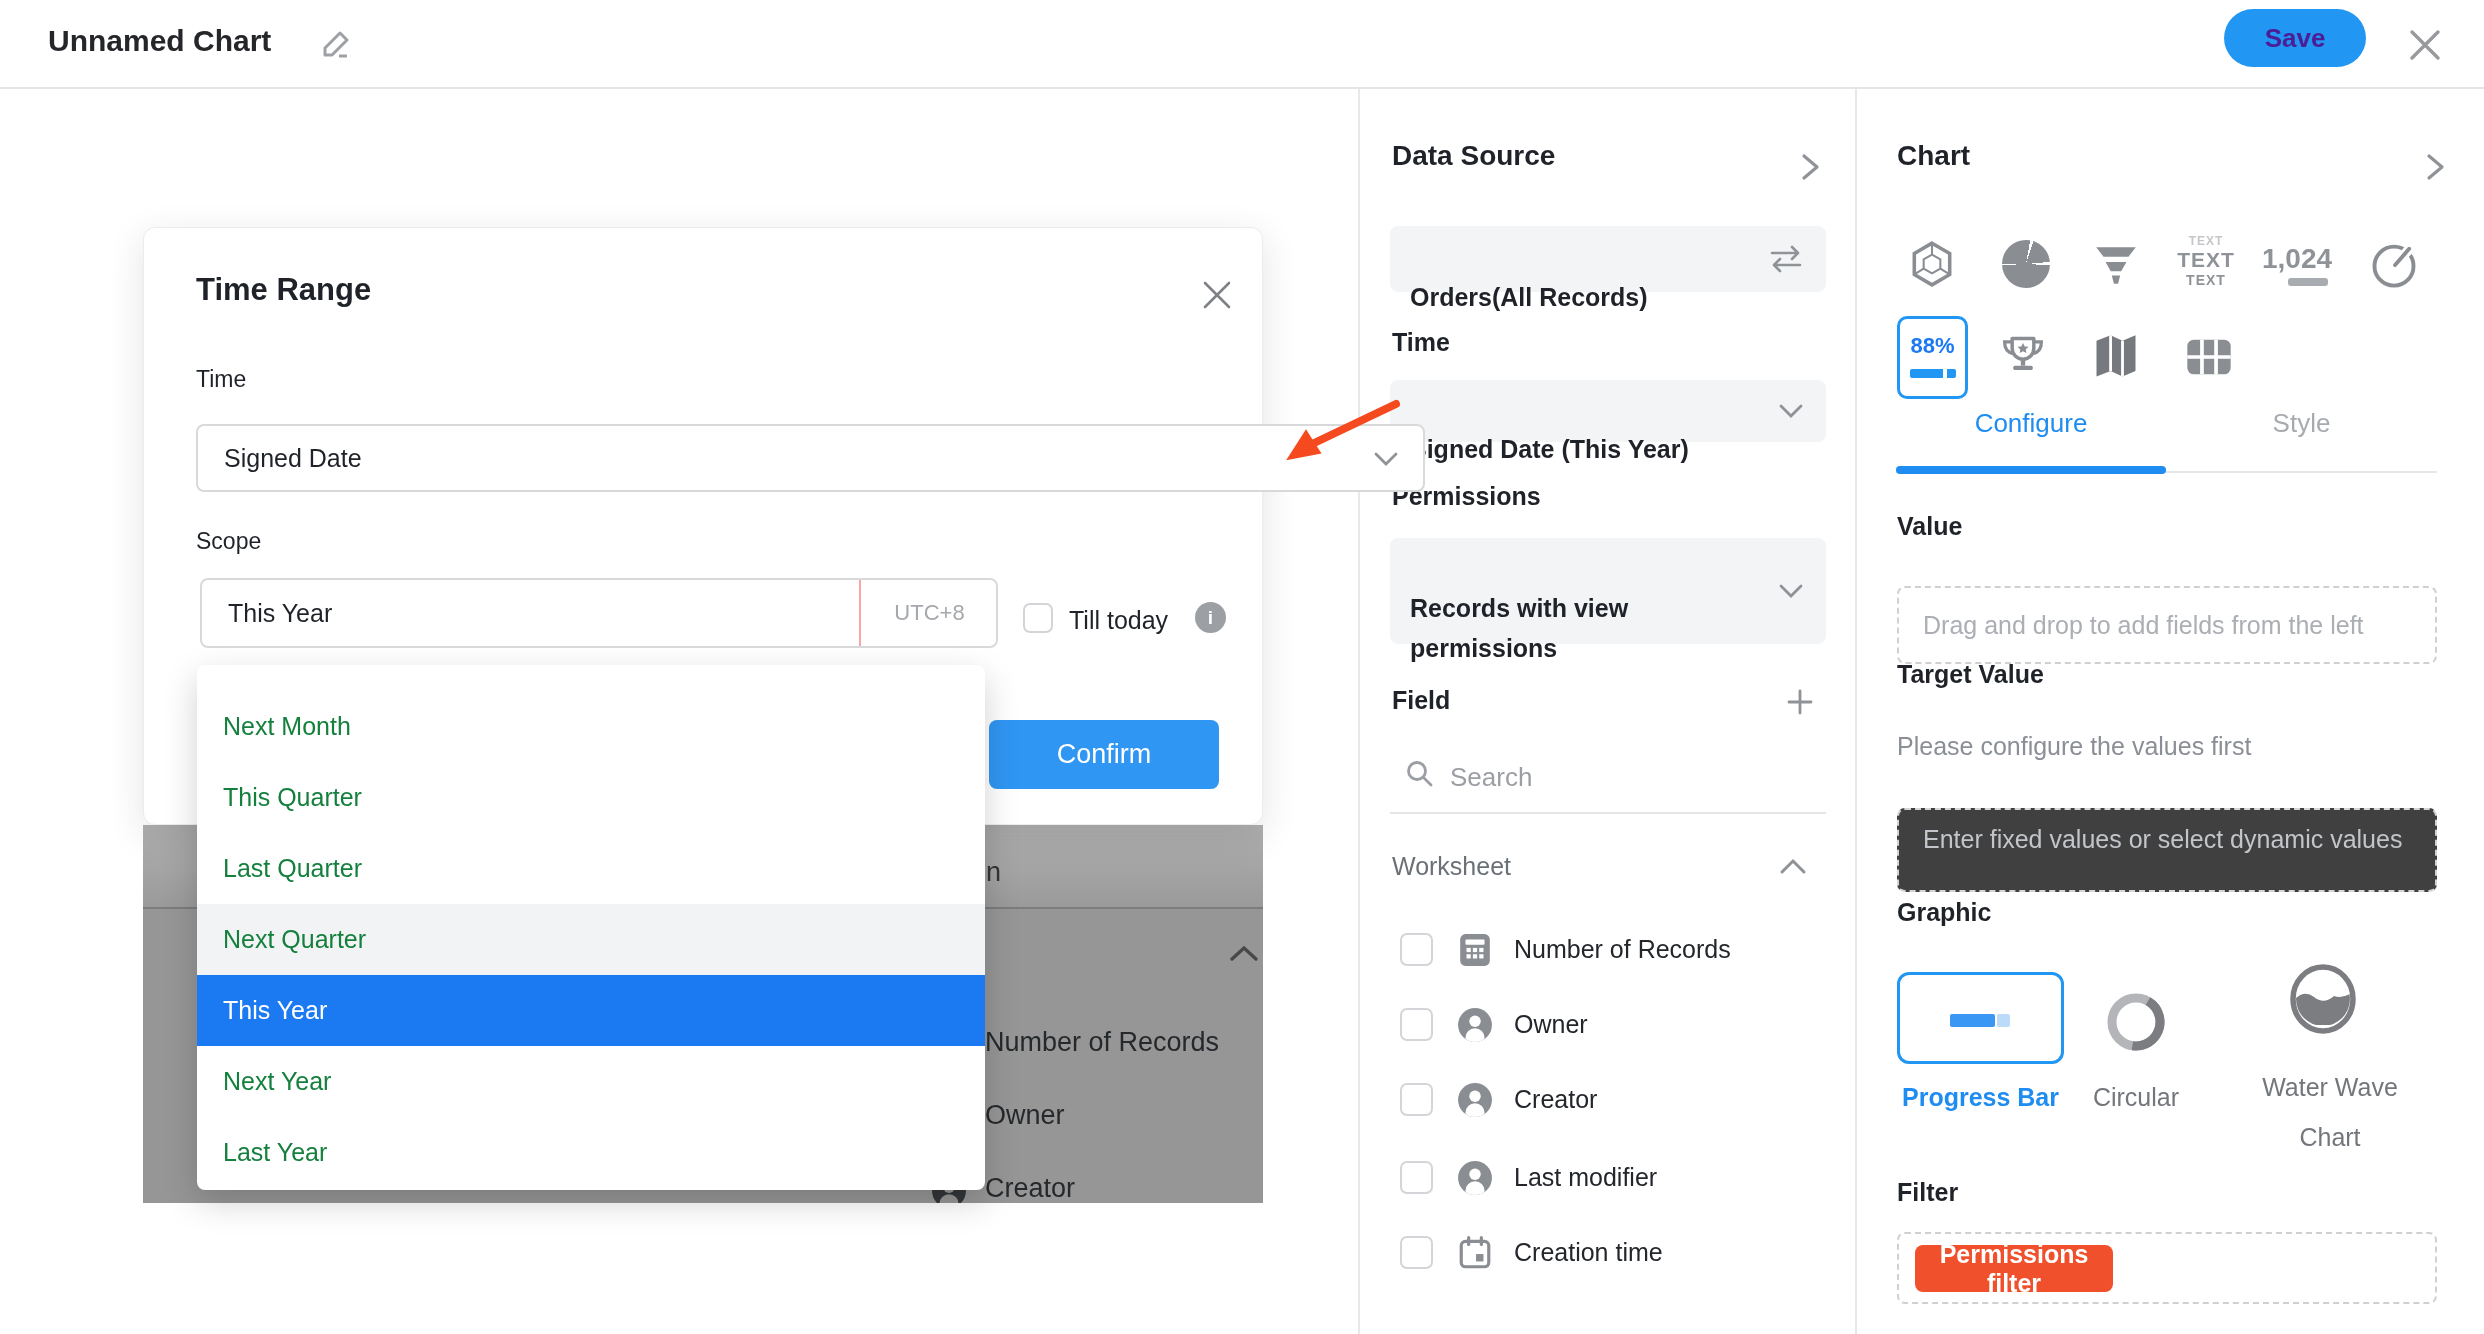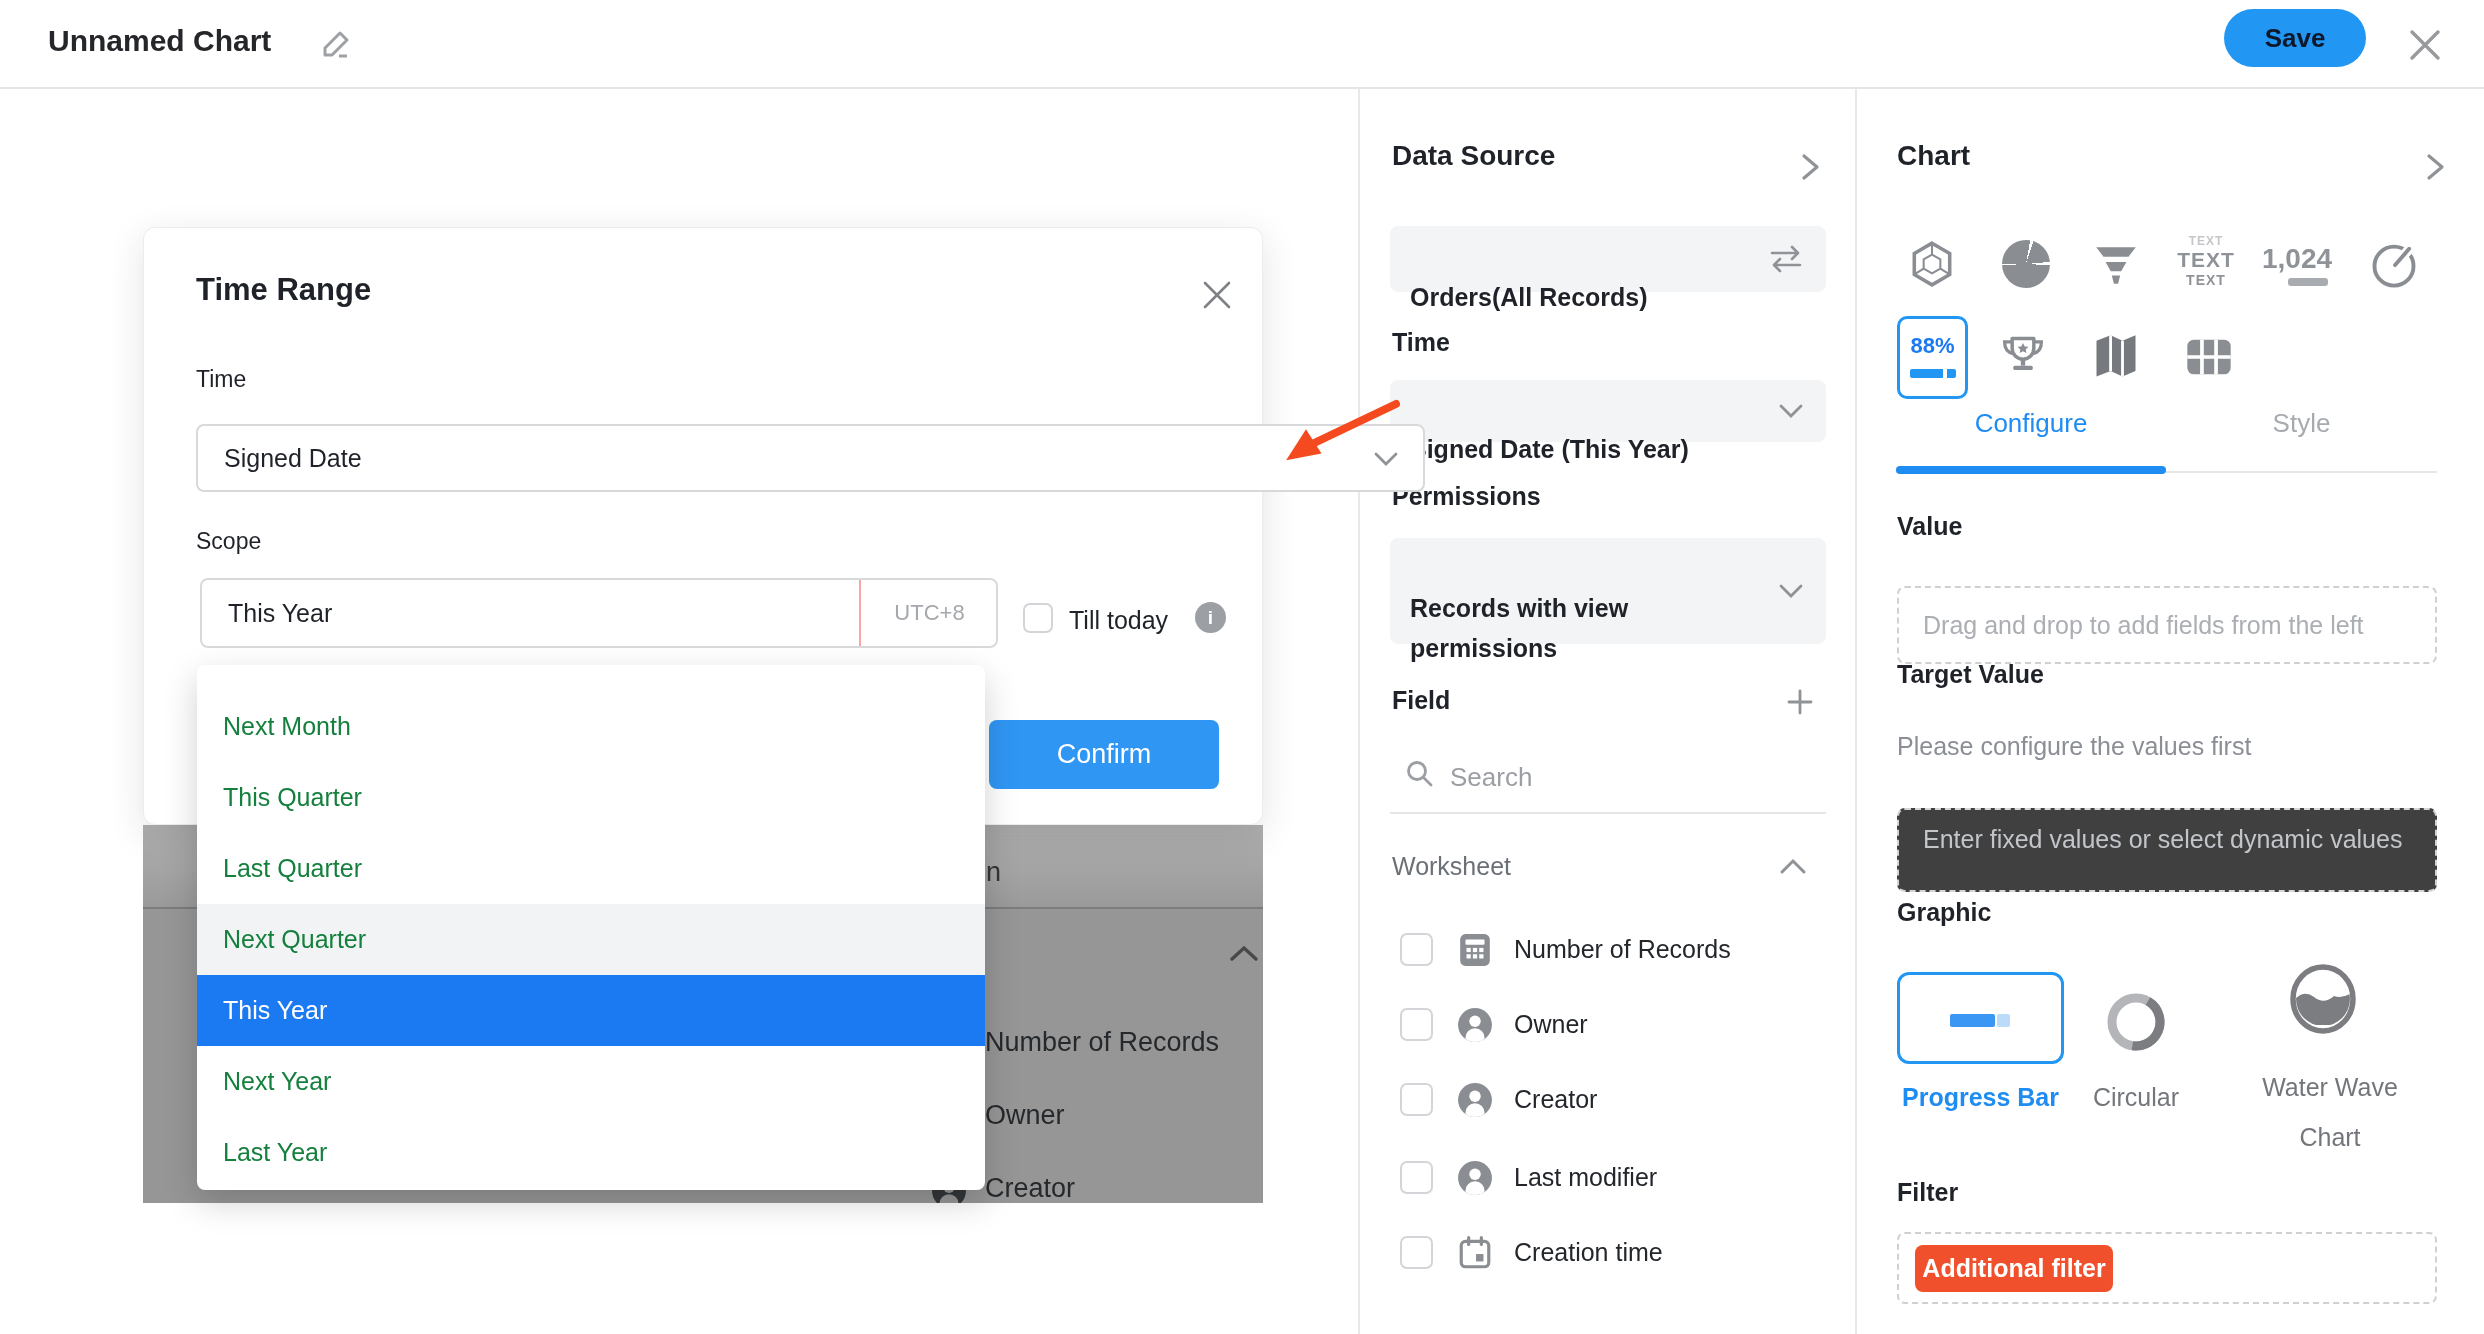--- a/index.html
+++ b/index.html
@@ -6,21 +6,21 @@
   html,body { width:2484px; height:1334px; overflow:hidden; background:#ffffff;
     font-family:"Liberation Sans", sans-serif; color:#1f2329; }
   .abs { position:absolute; }
 
   
   #topbar { position:absolute; left:0; top:0; width:2484px; height:89px; background:#fff;
     border-bottom:2px solid #e4e5e7; z-index:40; }
   #page-title { position:absolute; left:48px; top:24px; font-size:30px; font-weight:bold; color:#242629; }
   #edit-icon { position:absolute; left:318px; top:26px; }
   #save-btn { position:absolute; left:2224px; top:9px; width:142px; height:58px; border-radius:29px;
-    background:#2196f3; color:#0f172a; font-size:26px; font-weight:bold; border:none;
+    background:#2196f3; color:#4c1d95; font-size:26px; font-weight:bold; border:none;
     display:flex; align-items:center; justify-content:center; cursor:pointer; }
   #close-top { position:absolute; left:2406px; top:26px; width:38px; height:38px; cursor:pointer; }
 
   
   #dim-block { position:absolute; left:143px; top:825px; width:1120px; height:378px;
     background:#969696; z-index:5; overflow:hidden; }
   #dim-topband { position:absolute; left:0; top:0; width:1120px; height:82px;
     background:linear-gradient(#b0b0b0,#9a9a9a); }
   #dim-divider { position:absolute; left:0; top:82px; width:1120px; height:2px; background:#7c7c7c; }
   #dim-partial { position:absolute; left:843px; top:32px; font-size:27px; color:#33363a; }
@@ -495,14 +495,14 @@
       <ellipse cx="37" cy="39" rx="30" ry="32" fill="none" stroke="#7b7d80" stroke-width="5.5"></ellipse>
       <g clip-path="url(#wwc)">
         <path d="M8 40 q10 -11 20 -3 t20 -1 q8 3 18 -3 v32 h-58 z" fill="#7b7d80"></path>
       </g>
     </svg>
 </div>
 <div class="graphic-label" style="left:2230px; top:1062px; width:200px;">Water Wave Chart</div>
 
 <div class="sec-label" style="left:1897px; top:1178px;">Filter</div>
 <div class="dashed" id="filter-box">
-  <button id="add-filter-btn">Additional filter</button>
+  <button id="add-filter-btn">Permissions filter</button>
 </div>
 
 </body></html>

